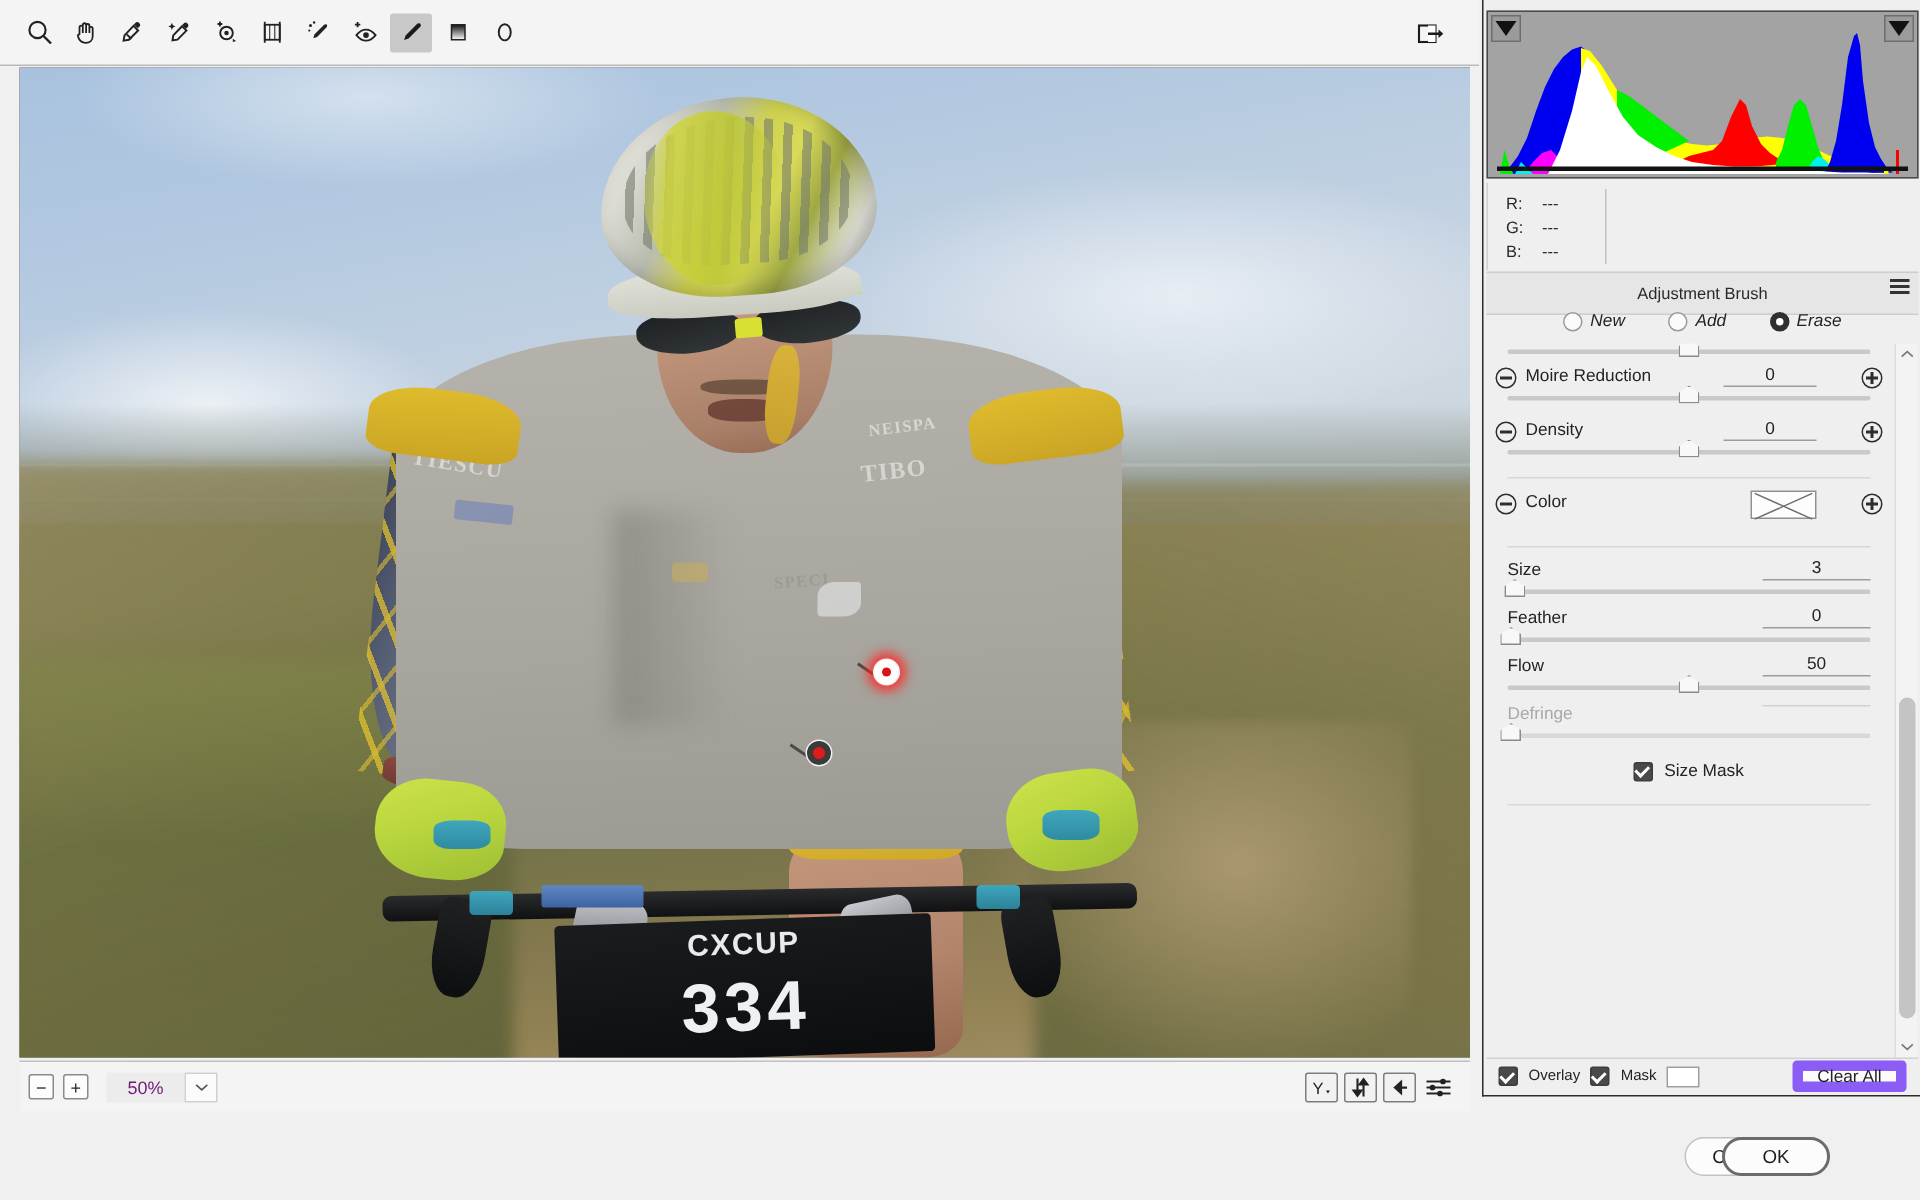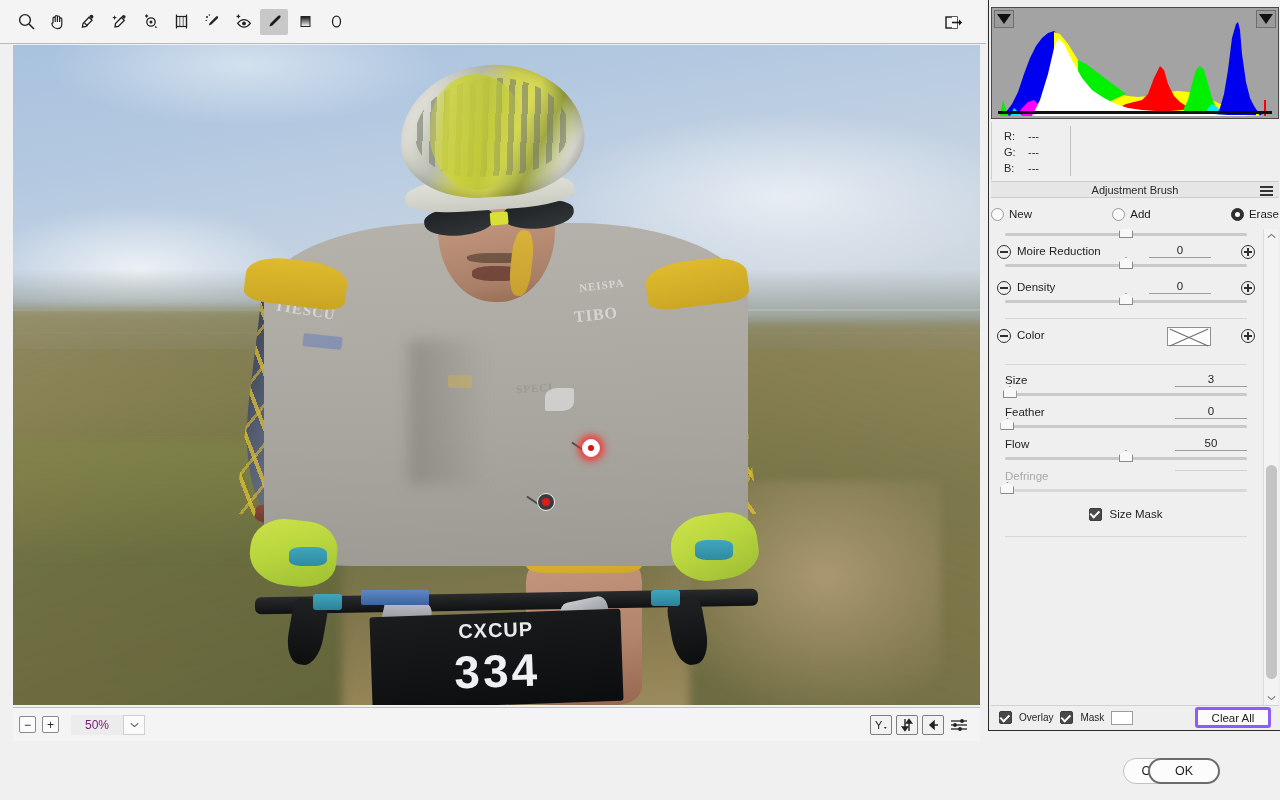--- a/index.html
+++ b/index.html
@@ -351,31 +351,31 @@
 
   .rgbbox {
     position:absolute; left:2px; top:122px; width:288px; height:58px;
     background:#efefef; border-left:1px solid #cfcfcf;
   }
   .rgbrow { position:absolute; left:12px; font-size:11px; color:#2a2a2a; display:flex; gap:14px; }
   .rgbrow .k { width:10px; }
   .rgbdiv { position:absolute; left:78px; top:4px; width:1px; height:50px; background:#c2c2c2; }
 
   .panel-head {
-    position:absolute; left:2px; top:181px; width:288px; height:17px;
+    position:absolute; left:2px; top:181px; width:288px; height:29px;
     background:#e6e6e6; border-top:1px solid #cdcdcd; border-bottom:1px solid #cdcdcd;
     display:flex; align-items:center; justify-content:center;
   }
   .panel-head span { font-size:11px; color:#2a2a2a; }
   .hamb { position:absolute; right:6px; top:4px; width:13px; }
   .hamb i { display:block; height:1.6px; background:#333; margin-bottom:2.5px; }
 
   .radios {
     position:absolute; left:2px; top:200px; width:288px; height:28px;
-    display:flex; align-items:center; justify-content:space-between; gap:1px;
+    display:flex; align-items:center; justify-content:center; gap:29px;font-style:italic;
   }
   .radio { display:flex; align-items:center; gap:5px; cursor:pointer; }
   .radio .rb {
     width:13px; height:13px; border-radius:50%; border:1px solid #9a9a9a; background:#fbfbfb;
     display:flex; align-items:center; justify-content:center;
   }
   .radio.sel .rb { background:#2f2f2f; border-color:#2f2f2f; }
   .radio.sel .rb::after { content:""; width:5px; height:5px; border-radius:50%; background:#fff; }
   .radio span { font-size:11.5px; color:#232323; }
 
@@ -476,21 +476,21 @@
   }
 
   .overlaybar {
     position:absolute; left:2px; top:705px; width:288px; height:24px;
     border-top:1px solid #d2d2d2; display:flex; align-items:center; gap:7px; padding-left:8px;
   }
   .overlaybar span { font-size:10px; color:#232323; }
   .maskswatch { width:22px; height:14px; background:#ffffff; border:1px solid #9d9d9d; cursor:pointer; }
   .clearall {
     margin-left:auto; margin-right:8px; width:76px; height:21px;
-    background:#fbfbfb; border:3px solid #8b5cf6; border-radius:3px;
+    background:#fbfbfb; border:7px solid #8b5cf6; border-radius:3px;
     display:flex; align-items:center; justify-content:center;
     font-size:11.5px; color:#232323; cursor:pointer;
   }
 
   
   .footer {
     position:absolute; left:0; top:741px; width:1280px; height:59px; background:#f0f0f0;
   }
   .fbtn {
     position:absolute; top:17px; height:26px; border-radius:13px;

